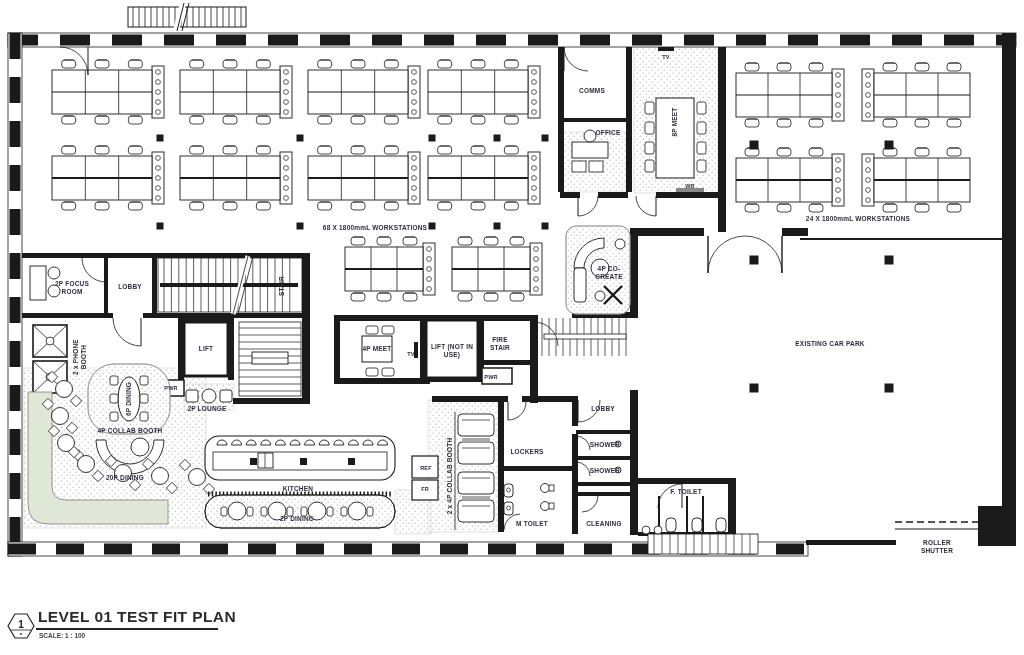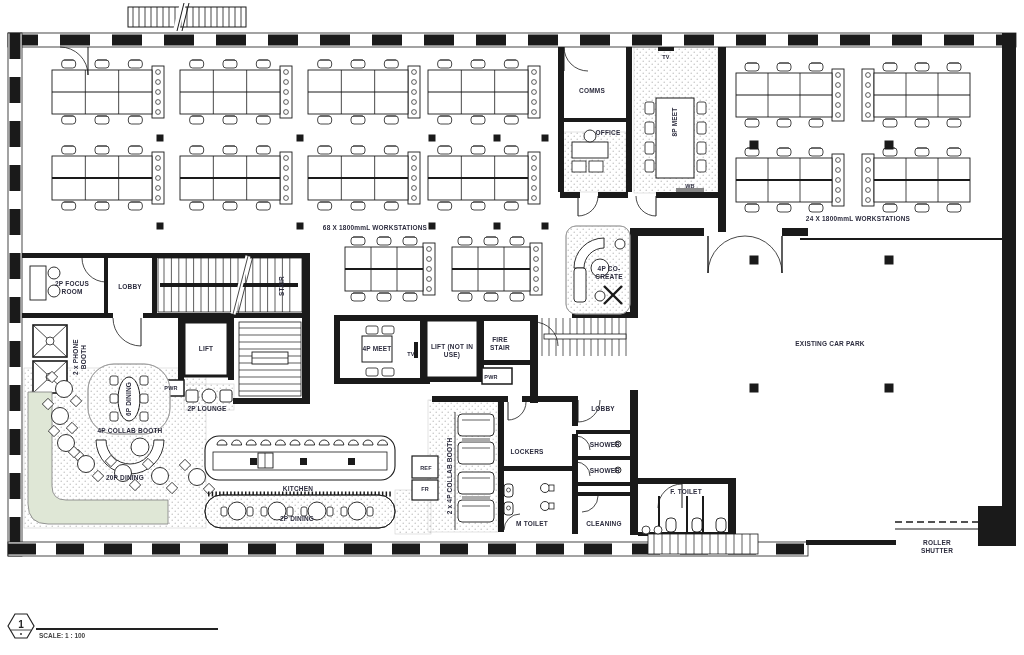--- a/index.html
+++ b/index.html
@@ -745,16 +745,17 @@
   <div class="lbl one" style="left: 830px; top: 344px; color: rgb(44, 44, 62);">EXISTING CAR PARK</div>
   <div class="lbl" style="left: 937px; top: 547px; width: 40px; color: rgb(44, 44, 62);">ROLLER SHUTTER</div>
 
   <div class="titleblock">
     <svg width="60" height="50" style="left:0;top:0">
       <polygon points="8,26 15,14 27,14 34,26 27,38 15,38" fill="none" stroke="#222" stroke-width="1.2"></polygon>
       <line x1="11" y1="30" x2="31" y2="30" stroke="#222" stroke-width="0.8"></line>
       <text x="21" y="27.5" text-anchor="middle" font-size="10" font-weight="bold" fill="#222" font-family="Liberation Sans, sans-serif">1</text>
       <circle cx="21" cy="34" r="0.9" fill="#222"></circle>
     </svg>
+    <div class="sheet-title">LEVEL 01 TEST FIT PLAN</div>
     <div class="title-rule"></div>
     <div class="sheet-scale">SCALE:  1 : 100</div>
   </div>
 </div>
 
 </body></html>

